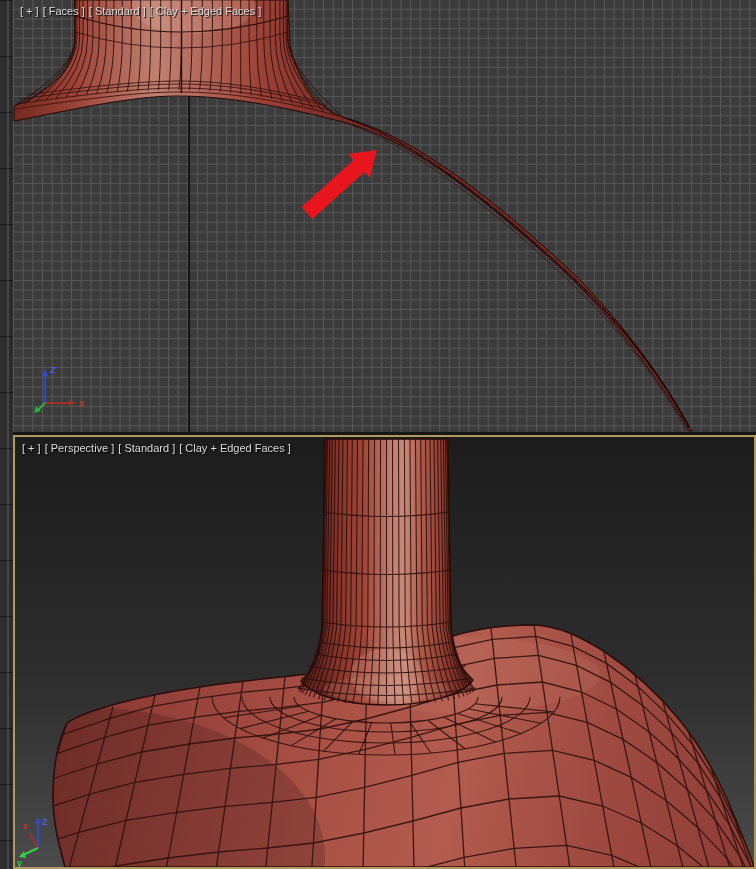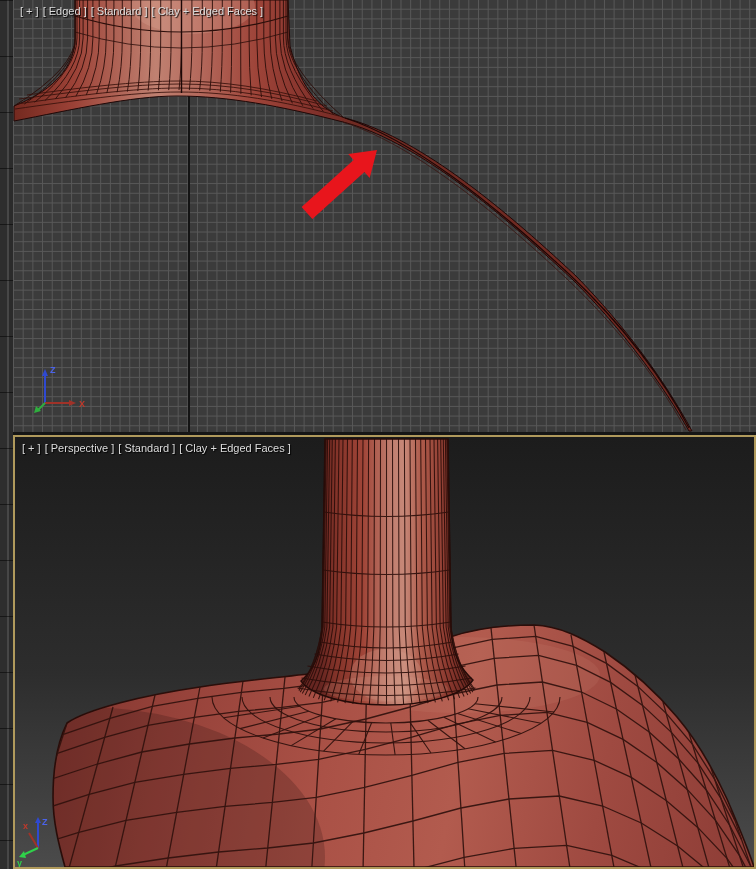--- a/index.html
+++ b/index.html
@@ -107,21 +107,21 @@
         <path d="M6,99 C60,92 120,84 166,84 C214,84 262,92 314,106" stroke="#36100b" stroke-width="1" fill="none" opacity="0.85"></path>
         <path d="M4,104 C60,96 122,88 166,88 C216,88 266,97 320,111" stroke="#36100b" stroke-width="1" fill="none" opacity="0.85"></path>
         <path d="M2,109 C58,101 120,92 166,92 C218,92 270,101 326,116" stroke="#36100b" stroke-width="1" fill="none" opacity="0.85"></path>
         <path d="M332,118 C400,140 478,202 556,274 C612,327 652,382 676,428" stroke="#1c0706" stroke-width="1.2" fill="none"></path>
         <path d="M330,122 C398,144 476,206 553,278 C609,331 649,386 673,430" stroke="#3a1410" stroke-width="1" fill="none" opacity="0.8"></path>
         <path d="M168.5,0 L168.5,93" stroke="#1c0706" stroke-width="1.4" fill="none"></path>
         <polygon points="288.6,207 340.6,160 335.3,154.1 364,150 356.7,177.9 351.4,172 299.4,219" fill="var(--arrow)"></polygon>
       </svg>
     <div class="vp-label">
       <span>[ + ]</span>
-      <span>[ Edged ]</span>
+      <span>[ Faces ]</span>
       <span>[ Standard ]</span>
       <span>[ Clay + Edged Faces ]</span>
     </div>
     <svg class="gizmo" style="left:10px;top:360px" width="80" height="56" viewBox="0 0 80 56">
       <path d="M22,43 L22,15" stroke="#2f49d1" stroke-width="2" fill="none"></path>
       <path d="M19,16 L25,16 L22,9 Z" fill="#2f49d1"></path>
       <path d="M22,43 L47,43" stroke="#a03228" stroke-width="2" fill="none"></path>
       <path d="M46,40 L46,46 L53,43 Z" fill="#a03228"></path>
       <path d="M22,43 L15,50" stroke="#2fae3e" stroke-width="2" fill="none"></path>
       <path d="M13,46 L18,51 L11,53 Z" fill="#2fae3e"></path>

